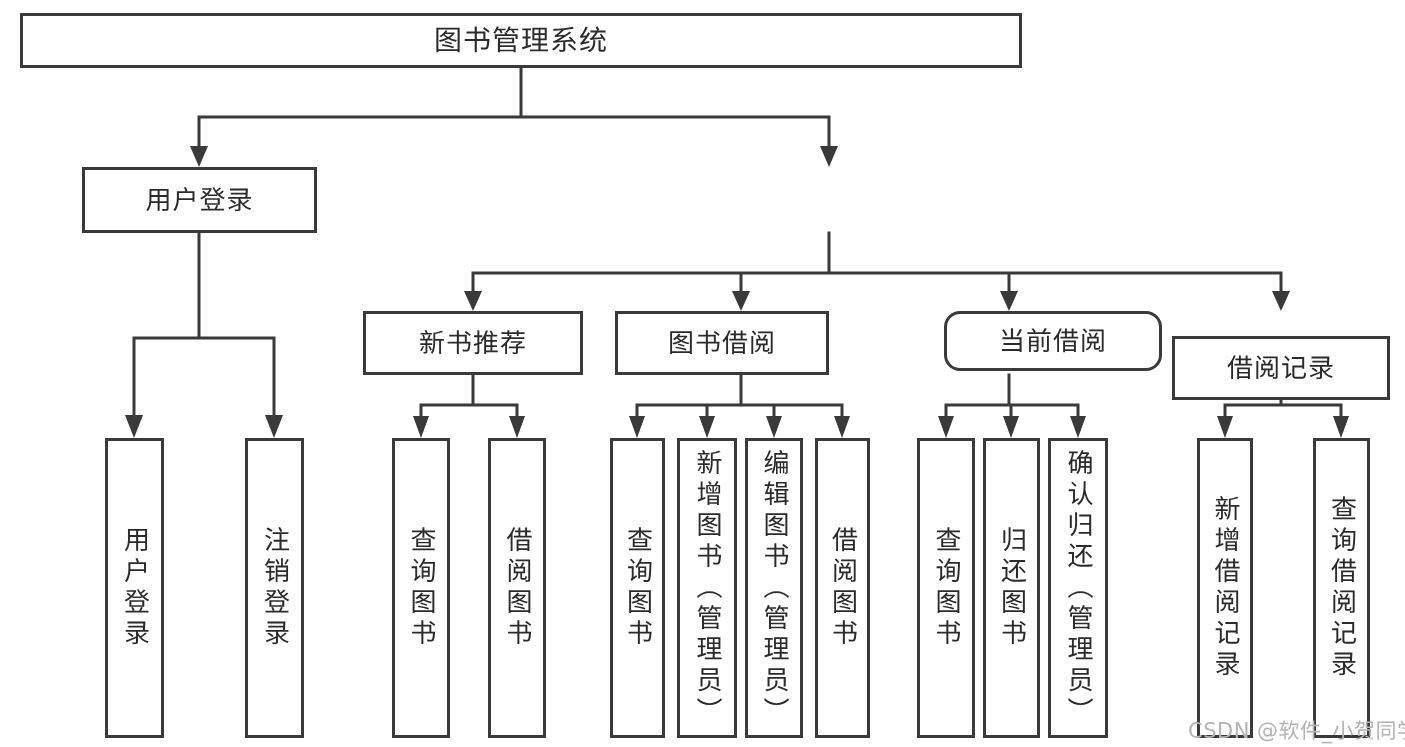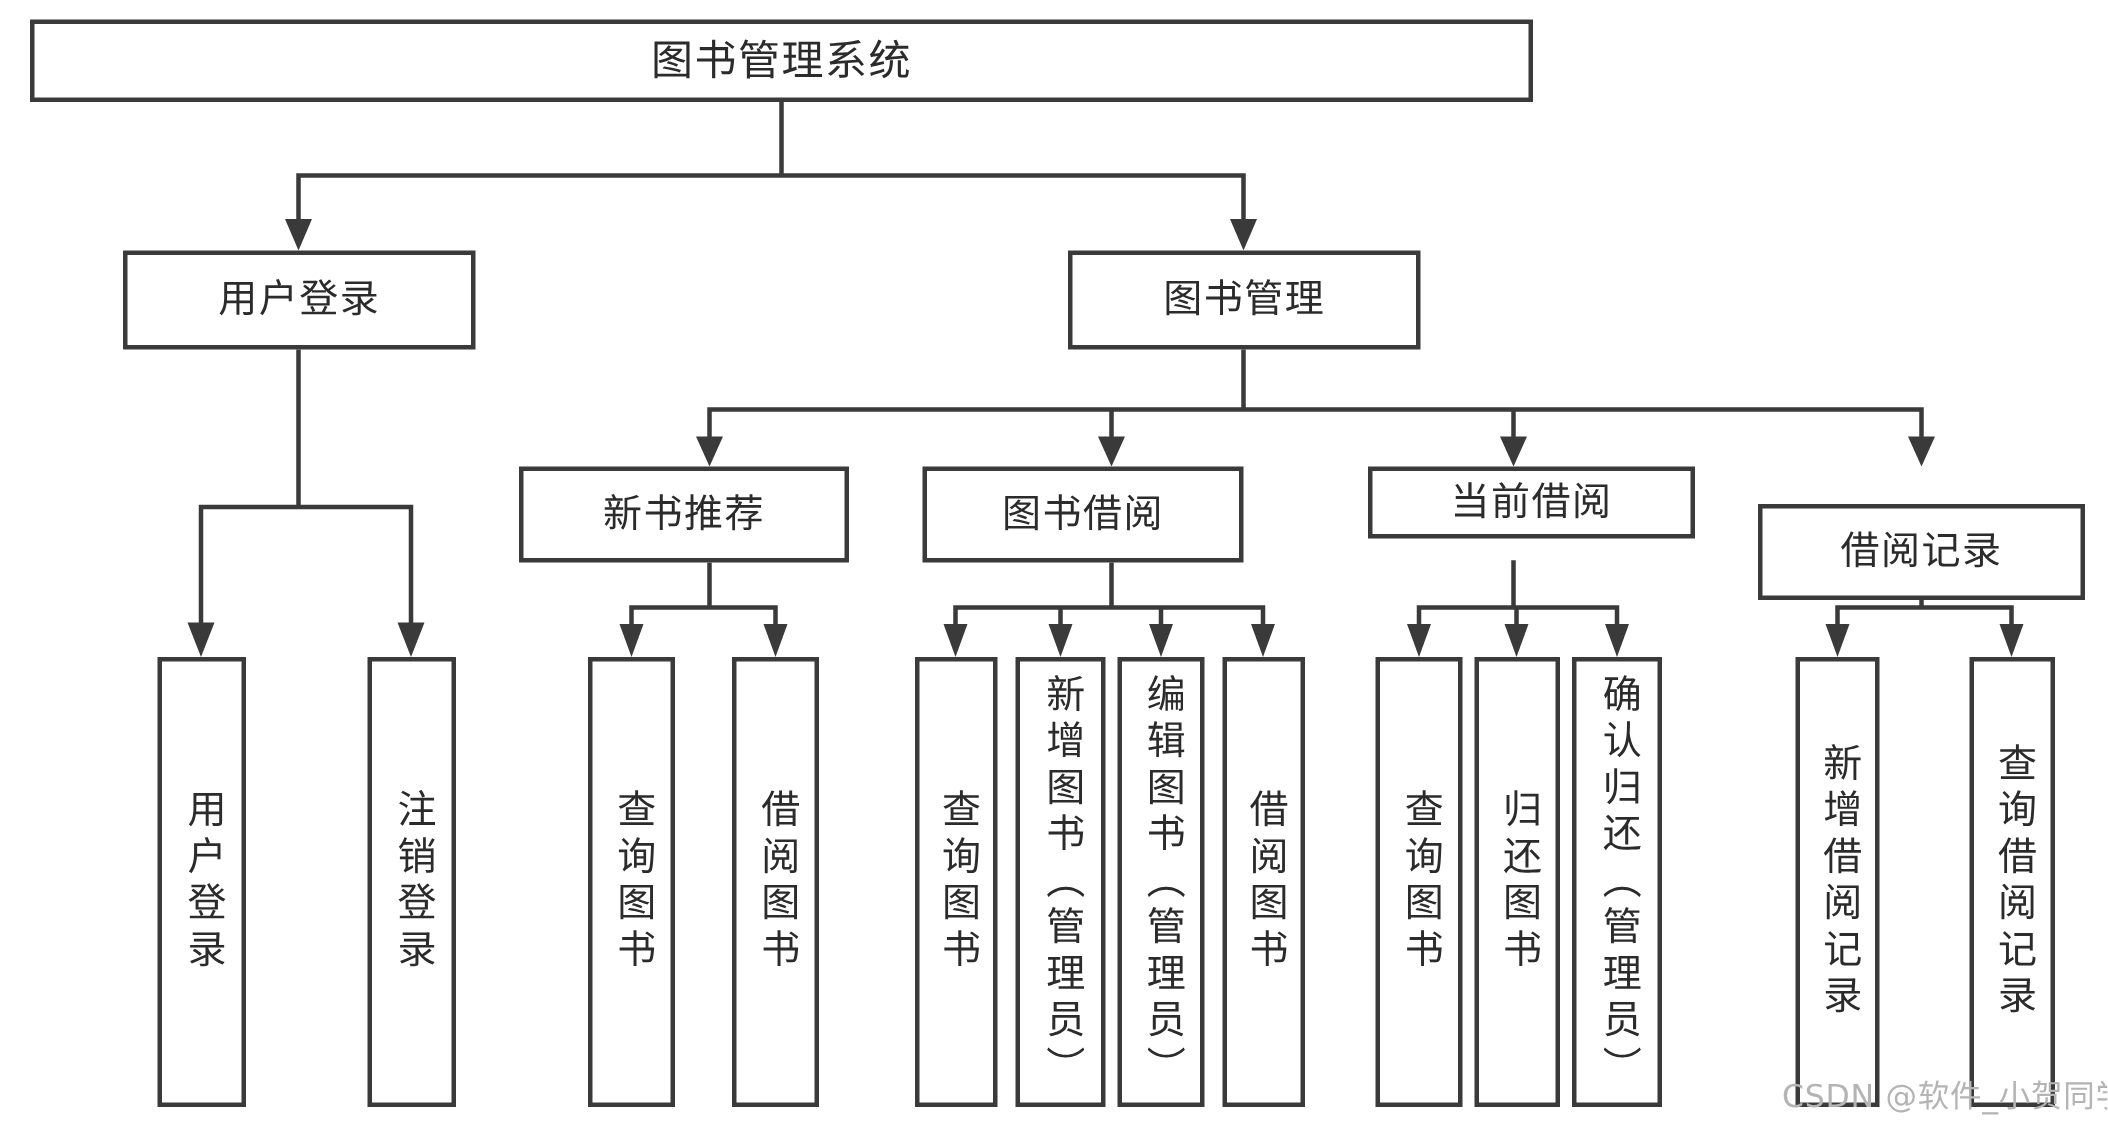--- a/index.html
+++ b/index.html
@@ -112,31 +112,28 @@
     </g>
   </svg>
 
   <div class="box root-box" style="left:20px; top:13px; width:1002px; height:55px;">
     <span class="htext">图书管理系统</span>
   </div>
 
   <div class="box" style="left:82px; top:167px; width:235px; height:66px;">
     <span class="htext">用户登录</span>
   </div>
-  <div class="box" style="left:712px; top:167px; width:235px; height:66px;">
-    <span class="htext">图书管理</span>
-  </div>
 
-  <div class="box" style="left:346px; top:311px; width:220px; height:64px;">
+  <div class="box" style="left:363px; top:311px; width:220px; height:64px;">
     <span class="htext">新书推荐</span>
   </div>
   <div class="box" style="left:615px; top:311px; width:214px; height:64px;">
     <span class="htext">图书借阅</span>
   </div>
-  <div class="box" style="left:912px; top:311px; width:218px; height:48px;">
+  <div class="box" style="left:944px; top:311px; width:218px; height:60px;border-radius:16px;">
     <span class="htext">当前借阅</span>
   </div>
   <div class="box" style="left:1172px; top:311px; width:218px; height:64px;margin-top:25px;">
     <span class="htext">借阅记录</span>
   </div>
 
   <div class="box leaf" style="left:105px; top:438px; width:59px; height:300px;">
     <span class="vlabel">用户登录</span>
   </div>
   <div class="box leaf" style="left:245px; top:438px; width:59px; height:300px;">

